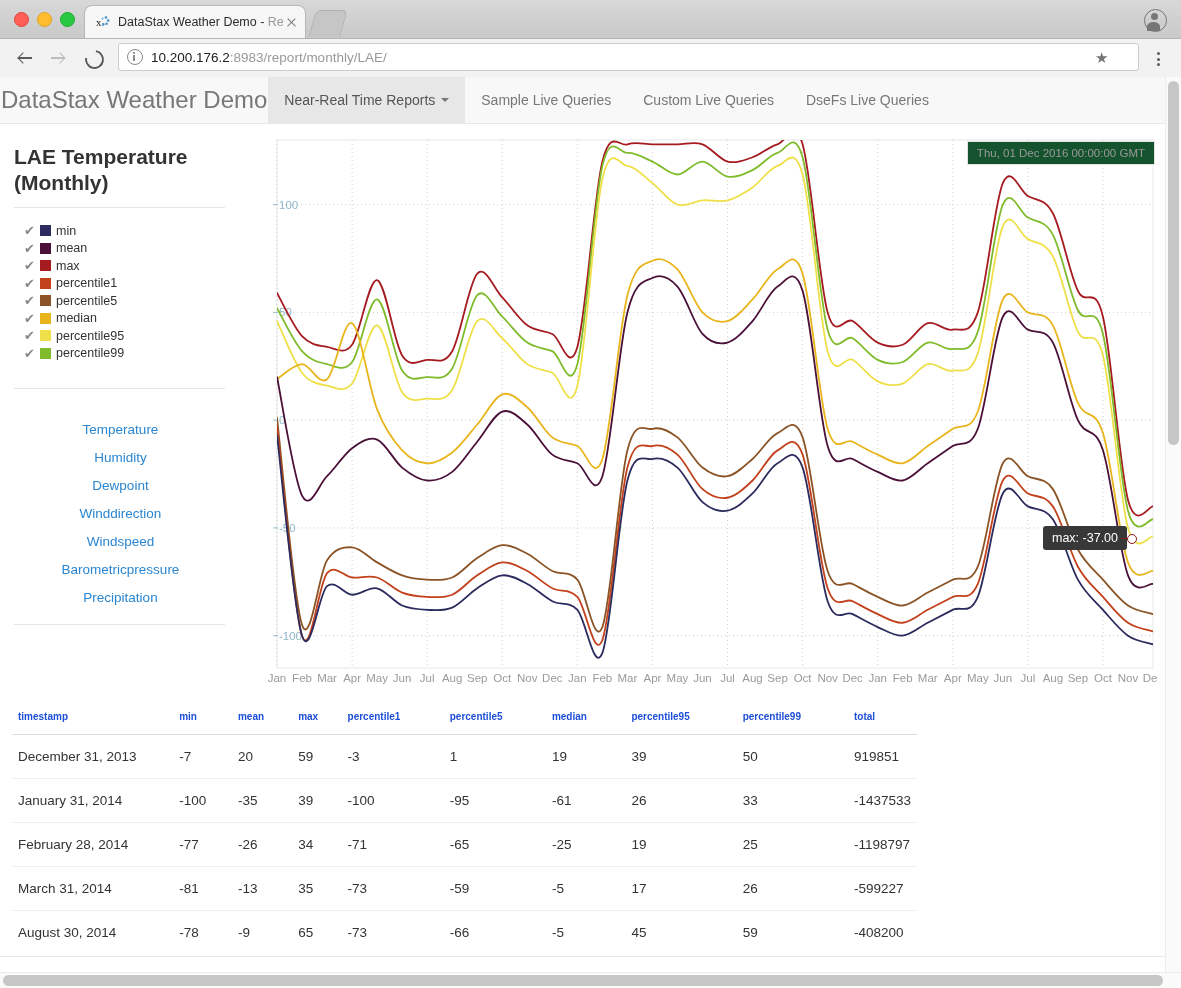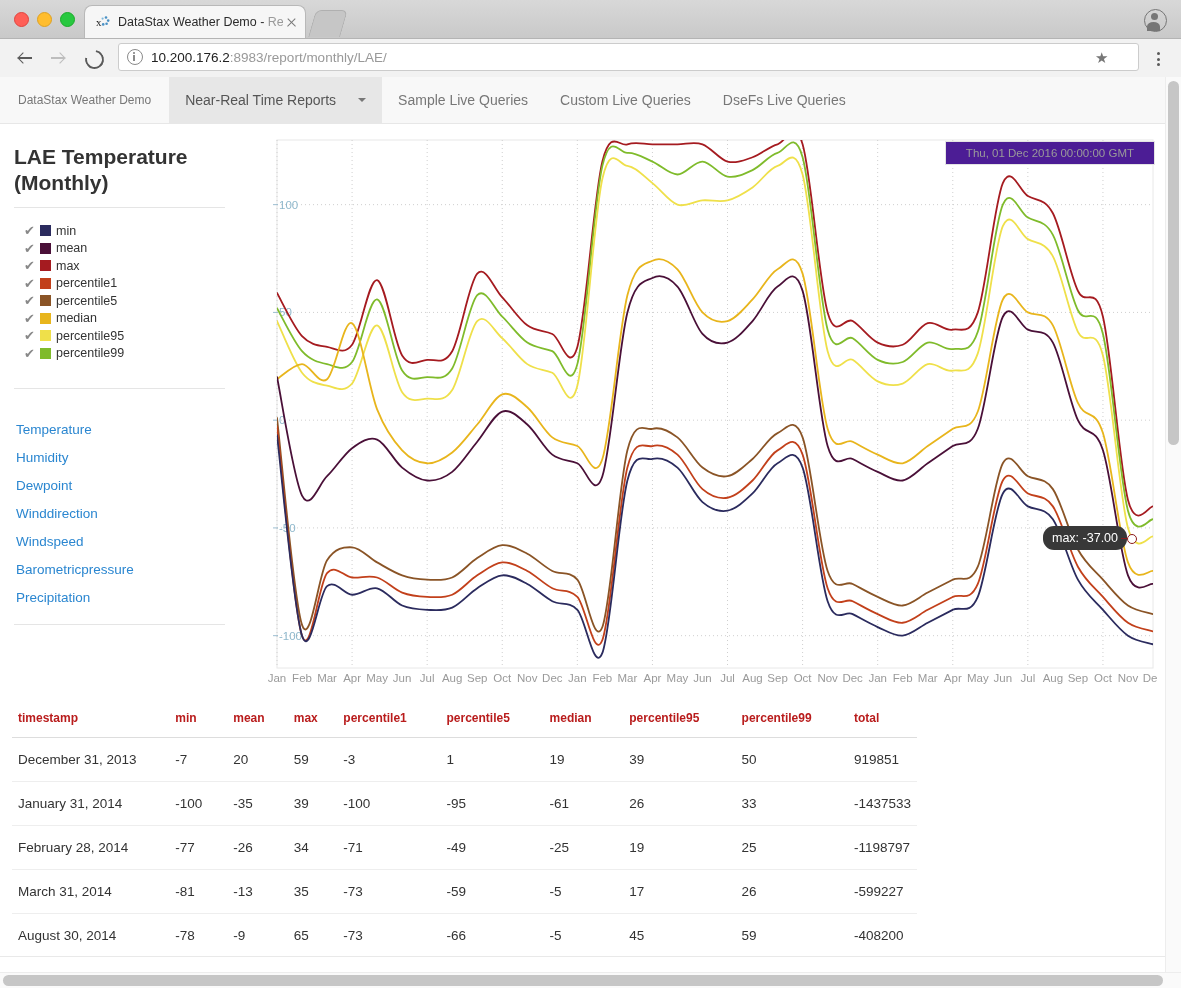--- a/index.html
+++ b/index.html
@@ -99,28 +99,28 @@
     position:absolute;left:0;top:77px;width:1181px;height:911px;background:#fff;overflow:hidden;
   }
   .page{position:absolute;left:0;top:0;width:1166px;height:895px;background:#fff;}
 
   
   .navbar{
     height:46px;background:#f8f8f8;border-bottom:1px solid #e7e7e7;
     display:flex;align-items:stretch;
   }
   .brand{
-    display:flex;align-items:center;padding:0 18px;font-size:12px;color:#777777;
+    display:flex;align-items:center;padding:0 1px;font-size:24px;color:#777777;
     white-space:nowrap;
   }
   .navitem{
     display:flex;align-items:center;padding:0 16px;font-size:14px;color:#777777;
     white-space:nowrap;cursor:pointer;
   }
-  .navitem.active{background:#e7e7e7;color:#555555;gap:16px;}
+  .navitem.active{background:#e7e7e7;color:#555555;}
   .caret{
     display:inline-block;margin-left:6px;width:0;height:0;
     border-left:4px solid transparent;border-right:4px solid transparent;border-top:4px solid #777;
   }
 
   
   .content{display:flex;padding:0;}
   .sidebar{width:243px;flex:0 0 243px;padding:20px 18px 0 14px;box-sizing:border-box;}
   .sb-title{
     font-size:21px;font-weight:bold;color:#333;line-height:1.22;margin:0 0 12px 0;
@@ -128,47 +128,47 @@
   .hr{border-top:1px solid #e5e5e5;margin:10px 0;}
   .legend{margin:14px 0 0 10px;}
   .legend-row{display:flex;align-items:center;height:17.5px;font-size:12.5px;color:#333;}
   .check{
     width:13px;flex:0 0 13px;color:#888;font-size:13px;line-height:13px;margin-right:3px;
   }
   .swatch{width:11px;height:11px;flex:0 0 11px;margin-right:5px;display:inline-block;}
   .legend-label{font-size:12.5px;color:#333;}
   .links{margin-top:26px;}
   .link{
-    display:block;font-size:13.5px;color:#2a86d0;padding:6.5px 0 6.5px 2px;text-decoration:none;
+    display:block;font-size:13.5px;color:#2a86d0;padding:6.5px 0 6.5px 2px;text-decoration:none;text-align:center;
   }
   .links-hr{border-top:1px solid #e5e5e5;margin:13px 0 9px 0;}
 
   
   .chartwrap{flex:1;padding:12px 8px 0 12px;box-sizing:border-box;position:relative;}
   .chartbox{position:relative;width:902px;height:565px;}
   svg.plot{display:block;}
   .date-tip{
-    position:absolute;right:2px;top:5px;background:#4c1d95;border:1px solid #e4e4e4;
-    font-size:11.5px;color:#9a9a9a;padding:5px 20px;white-space:nowrap;
+    position:absolute;right:2px;top:5px;background:#14532d;border:1px solid #e4e4e4;
+    font-size:11.5px;color:#9a9a9a;padding:5px 9px;white-space:nowrap;
   }
   .hover-tip{
     position:absolute;left:788px;top:390px;background:#383838;color:#fff;
-    font-size:12.5px;padding:5px 9px;border-radius:11px;white-space:nowrap;
+    font-size:12.5px;padding:5px 9px;border-radius:3px;white-space:nowrap;
   }
   .hover-dot{
     position:absolute;left:872px;top:398px;width:8px;height:8px;border-radius:50%;
     border:1.6px solid #8b1a1a;background:#fff;
   }
   .hover-stem{position:absolute;left:866px;top:401.5px;width:8px;height:1.6px;background:#8b1a1a;}
 
   
   .tablewrap{padding:0 12px 0 12px;}
   table.dt{border-collapse:collapse;width:905px;margin-left:0;font-size:13.5px;color:#333;}
   table.dt th{
-    text-align:left;font-weight:bold;font-size:12px;color:#b91c1c;
+    text-align:left;font-weight:bold;font-size:10px;color:#1d4ed8;
     padding:10px 6px 12px 6px;border-bottom:1px solid #dddddd;
   }
   table.dt td{
     padding:14px 6px;border-top:1px solid #eeeeee;font-size:13.5px;color:#333;
   }
   table.dt tr:first-child td{border-top:none;}
   .c-ts{width:172px;}
   .c-min{width:52px;}
   .c-mean{width:54px;}
   .c-max{width:42px;}
@@ -459,21 +459,21 @@
                 <td class="c-p95">26</td>
                 <td class="c-p99">33</td>
                 <td>-1437533</td>
               </tr>
               <tr>
                 <td class="c-ts">February 28, 2014</td>
                 <td class="c-min">-77</td>
                 <td class="c-mean">-26</td>
                 <td class="c-max">34</td>
                 <td class="c-p1">-71</td>
-                <td class="c-p5">-49</td>
+                <td class="c-p5">-65</td>
                 <td class="c-med">-25</td>
                 <td class="c-p95">19</td>
                 <td class="c-p99">25</td>
                 <td>-1198797</td>
               </tr>
               <tr>
                 <td class="c-ts">March 31, 2014</td>
                 <td class="c-min">-81</td>
                 <td class="c-mean">-13</td>
                 <td class="c-max">35</td>

